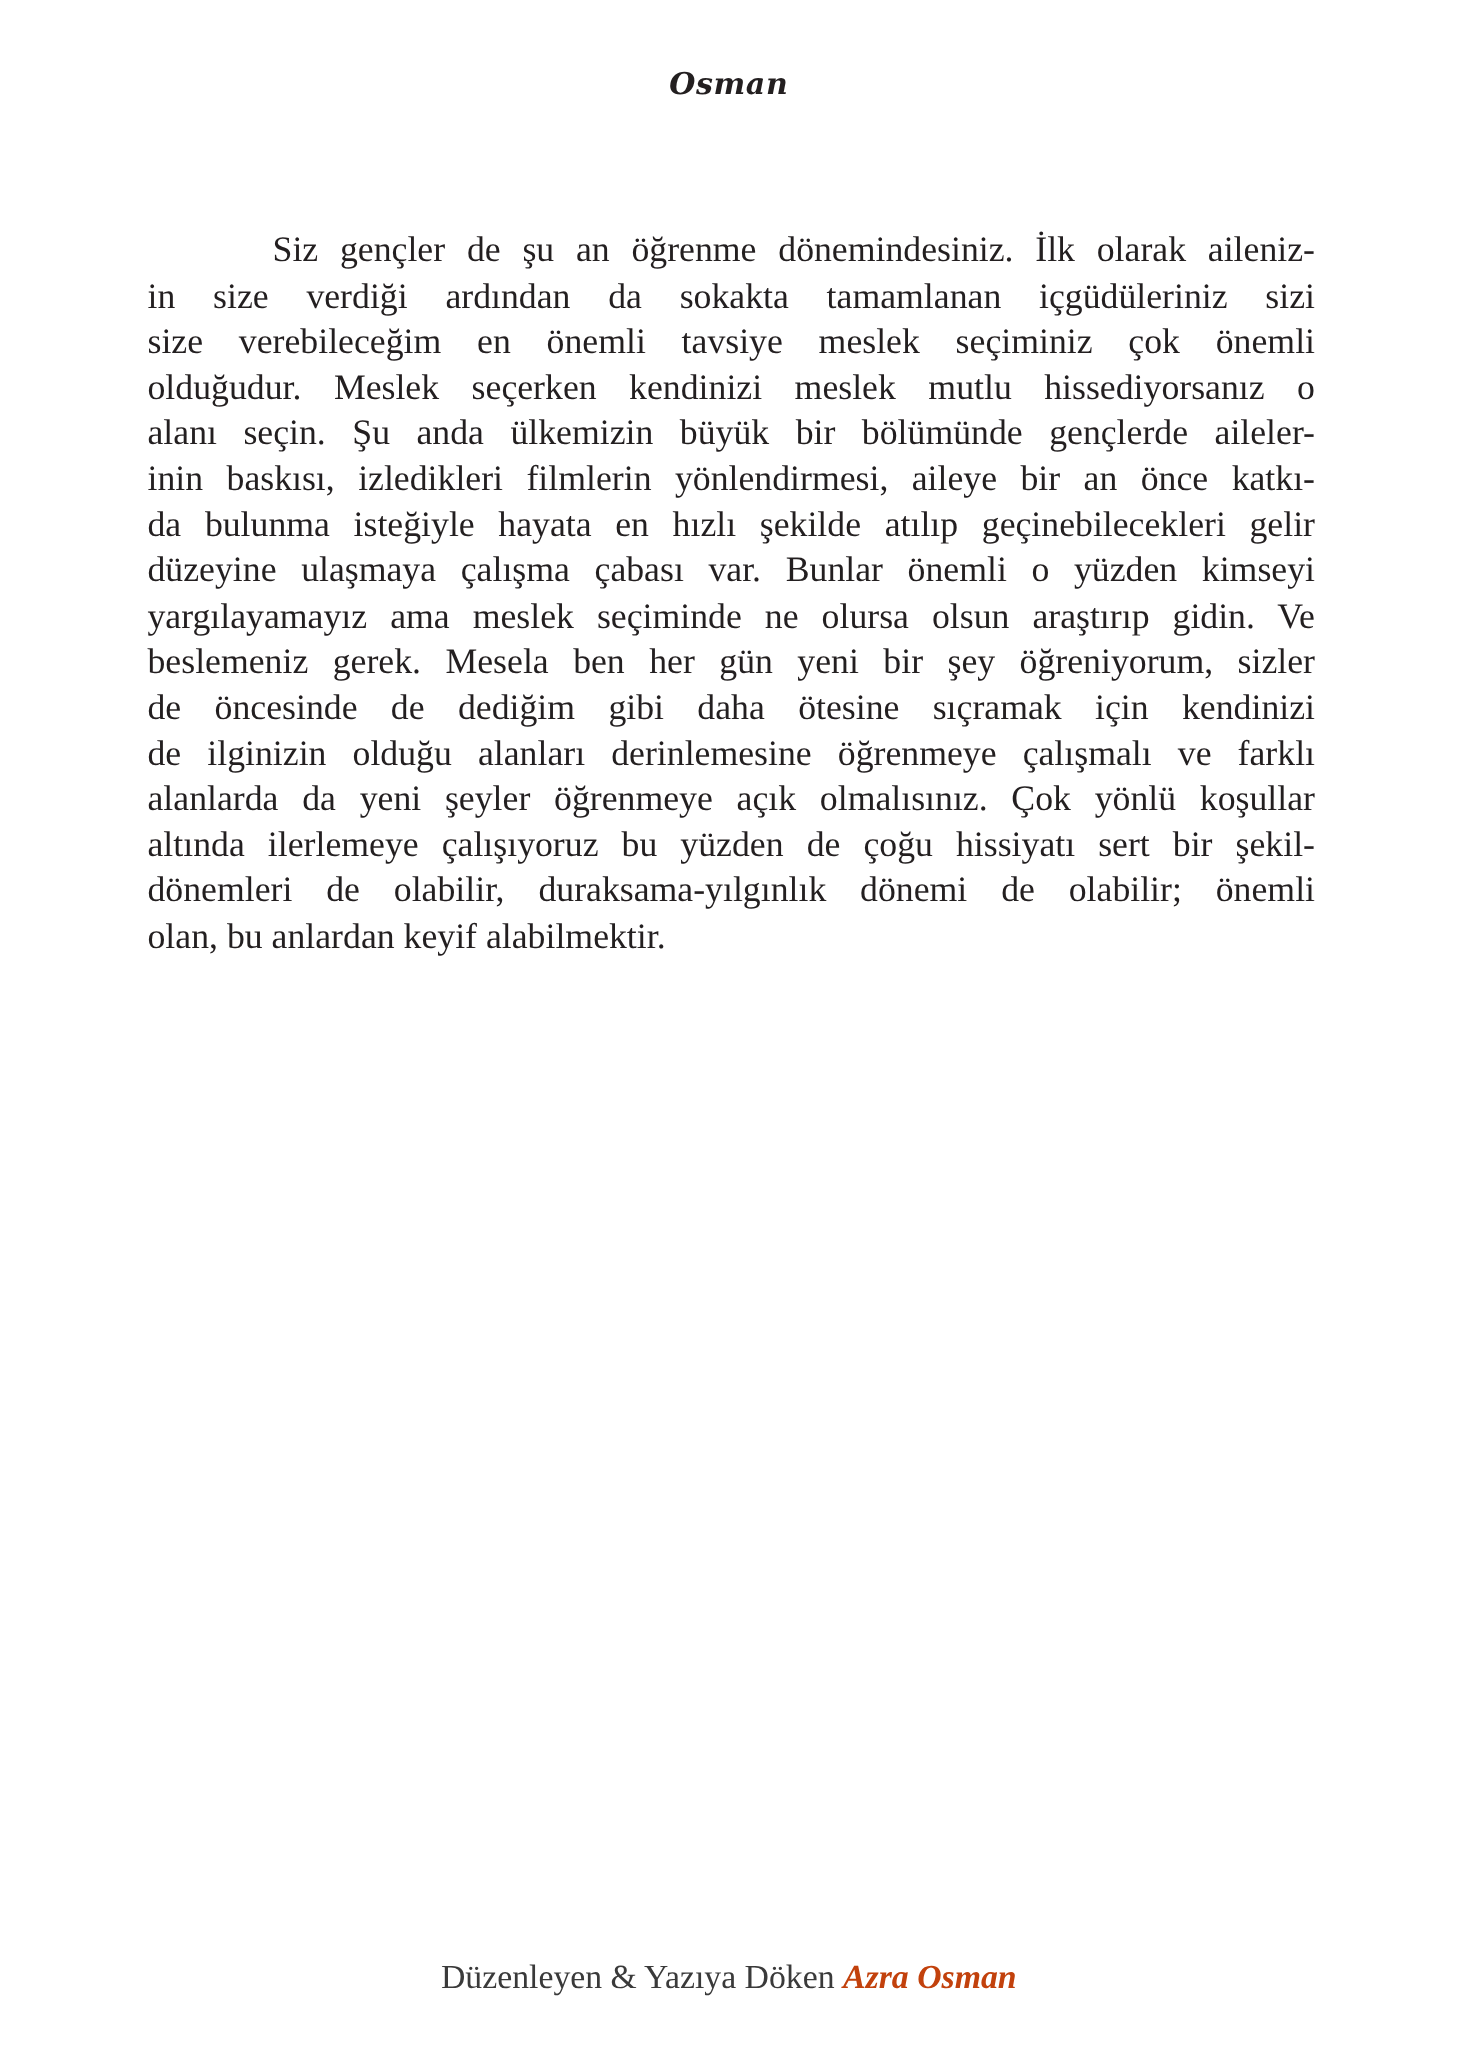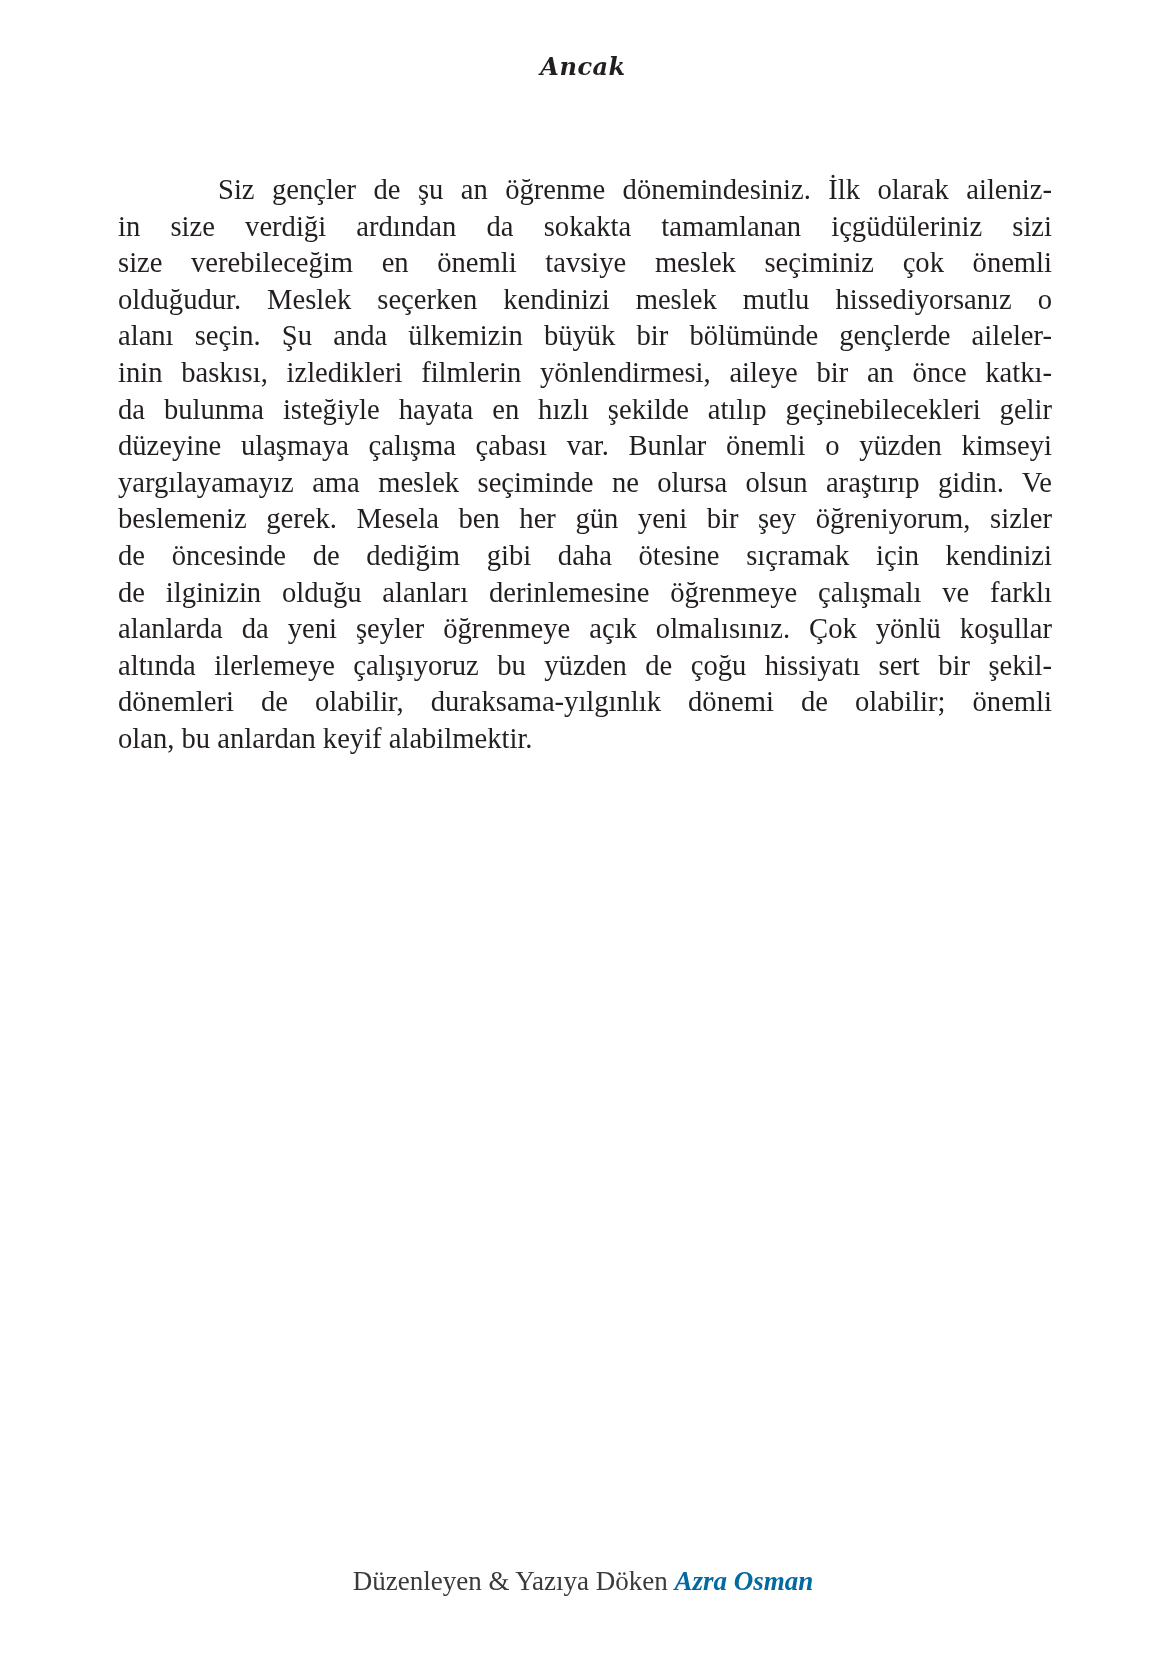--- a/index.html
+++ b/index.html
@@ -22,21 +22,21 @@
       text-align: center;
       font-family: "DejaVu Serif", serif;
       font-style: italic;
       font-weight: bold;
       font-size: 24px;
       letter-spacing: 0.5px;
       color: #231f20;
     }
     .body-text {
       position: absolute;
-      top: 172px;
+      top: 183px;
       left: 118px;
       width: 934px;
       font-family: "Liberation Serif", serif;
       font-size: 28.6px;
       line-height: 36.6px;
       text-align: justify;
       color: #231f20;
       margin: 0;
     }
     .body-text .line {
@@ -57,28 +57,28 @@
       left: 0;
       width: 1166px;
       text-align: center;
       font-family: "Liberation Serif", serif;
       font-size: 27px;
       color: #3a3a3a;
     }
     .footer .author {
       font-weight: bold;
       font-style: italic;
-      color: #0369a1;
+      color: #c2410c;
       margin-top: 13px;
     }
   </style>
 </head>
 <body>
 
-<div class="running-header">Ancak</div>
+<div class="running-header">Osman</div>
 
 <div class="body-text">
   <span class="line first">Siz gençler de şu an öğrenme dönemindesiniz. İlk olarak aileniz-</span>
   <span class="line">in size verdiği ardından da sokakta tamamlanan içgüdüleriniz sizi</span>
   <span class="line">size verebileceğim en önemli tavsiye meslek seçiminiz çok önemli</span>
   <span class="line">olduğudur. Meslek seçerken kendinizi meslek mutlu hissediyorsanız o</span>
   <span class="line">alanı seçin. Şu anda ülkemizin büyük bir bölümünde gençlerde aileler-</span>
   <span class="line">inin baskısı, izledikleri filmlerin yönlendirmesi, aileye bir an önce katkı-</span>
   <span class="line">da bulunma isteğiyle hayata en hızlı şekilde atılıp geçinebilecekleri gelir</span>
   <span class="line">düzeyine ulaşmaya çalışma çabası var. Bunlar önemli o yüzden kimseyi</span>

